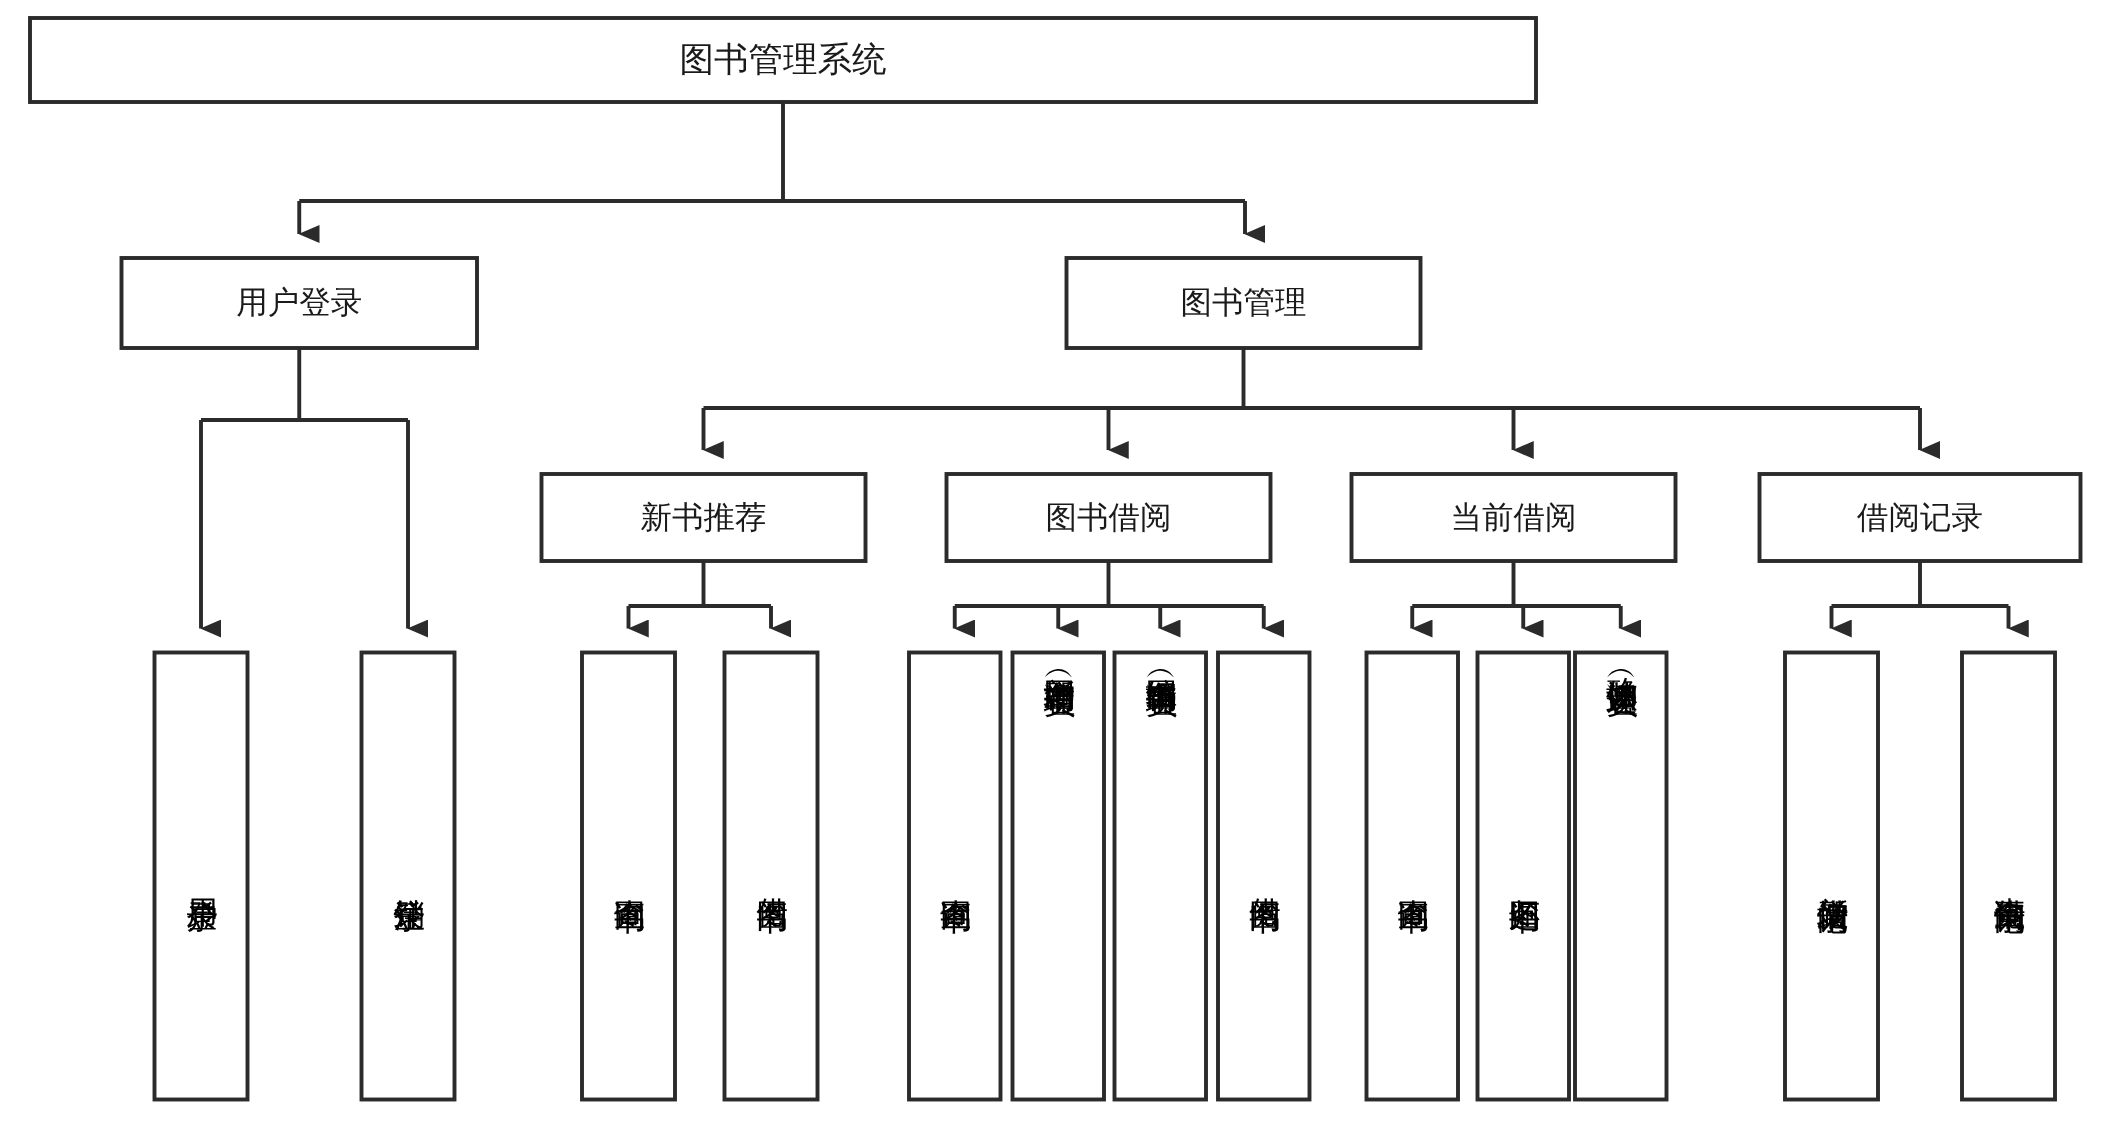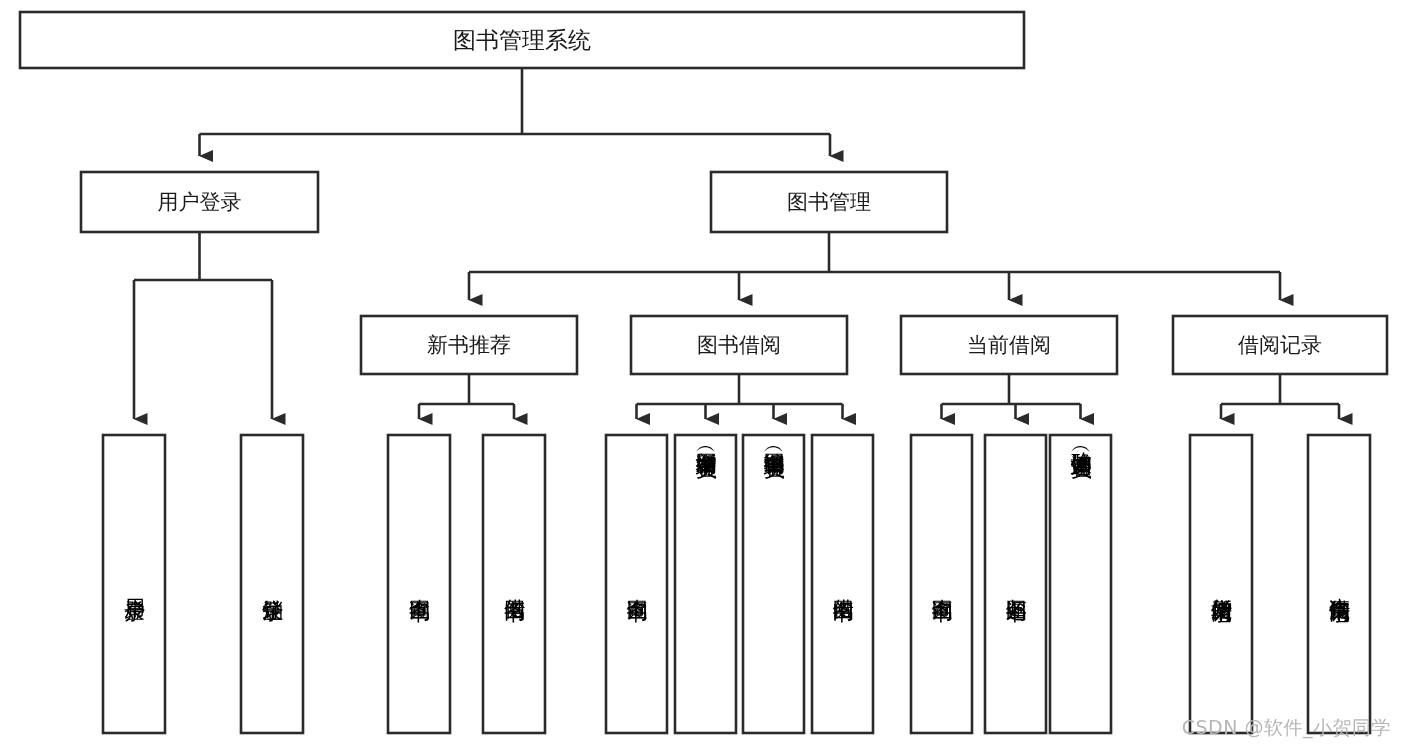--- a/index.html
+++ b/index.html
@@ -233,15 +233,14 @@
         </div>
       </foreignObject>
       <foreignObject x="1308" y="435" width="62" height="298">
         <div xmlns="http://www.w3.org/1999/xhtml" class="vlabel-wrap">
           <span class="node-label-v">查询借阅记录</span>
         </div>
       </foreignObject>
     </g>
   </svg>
 
-  <div class="watermark">CSDN @软件_小贺同学</div>
 
 </div>
 
 </body></html>

